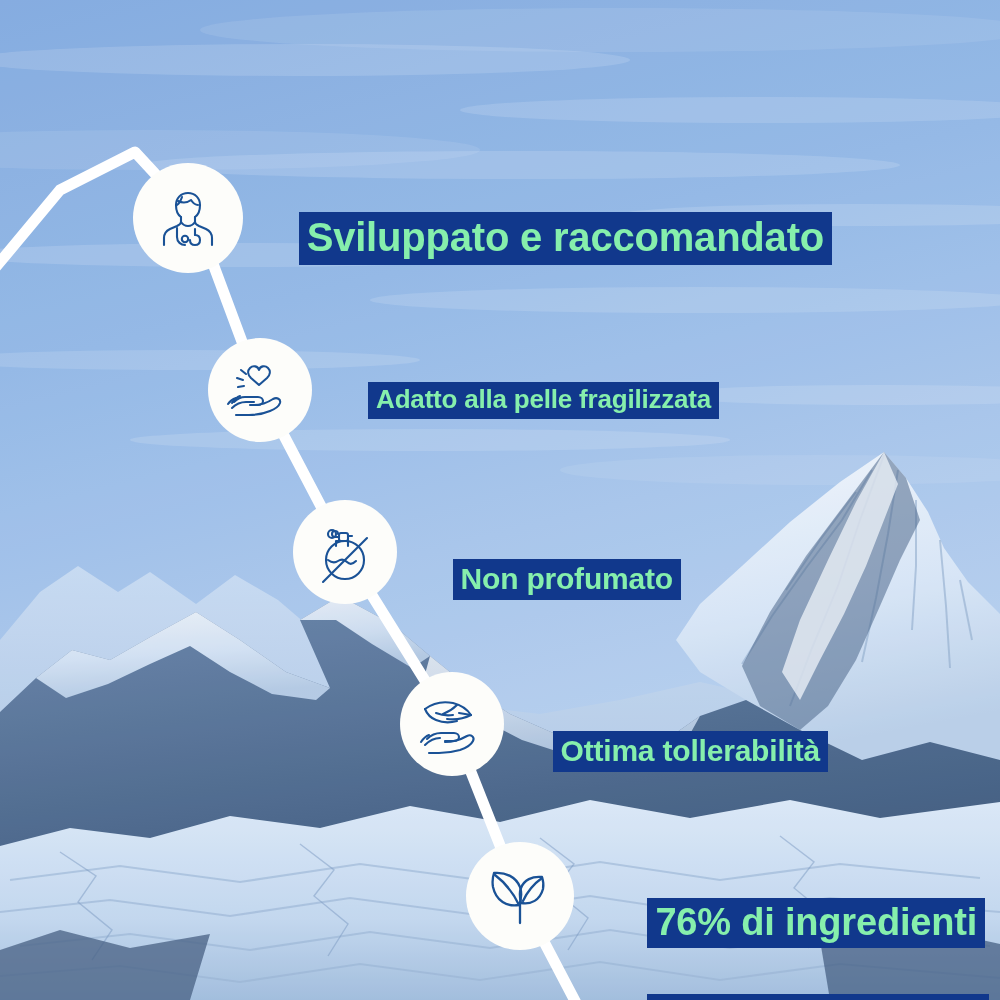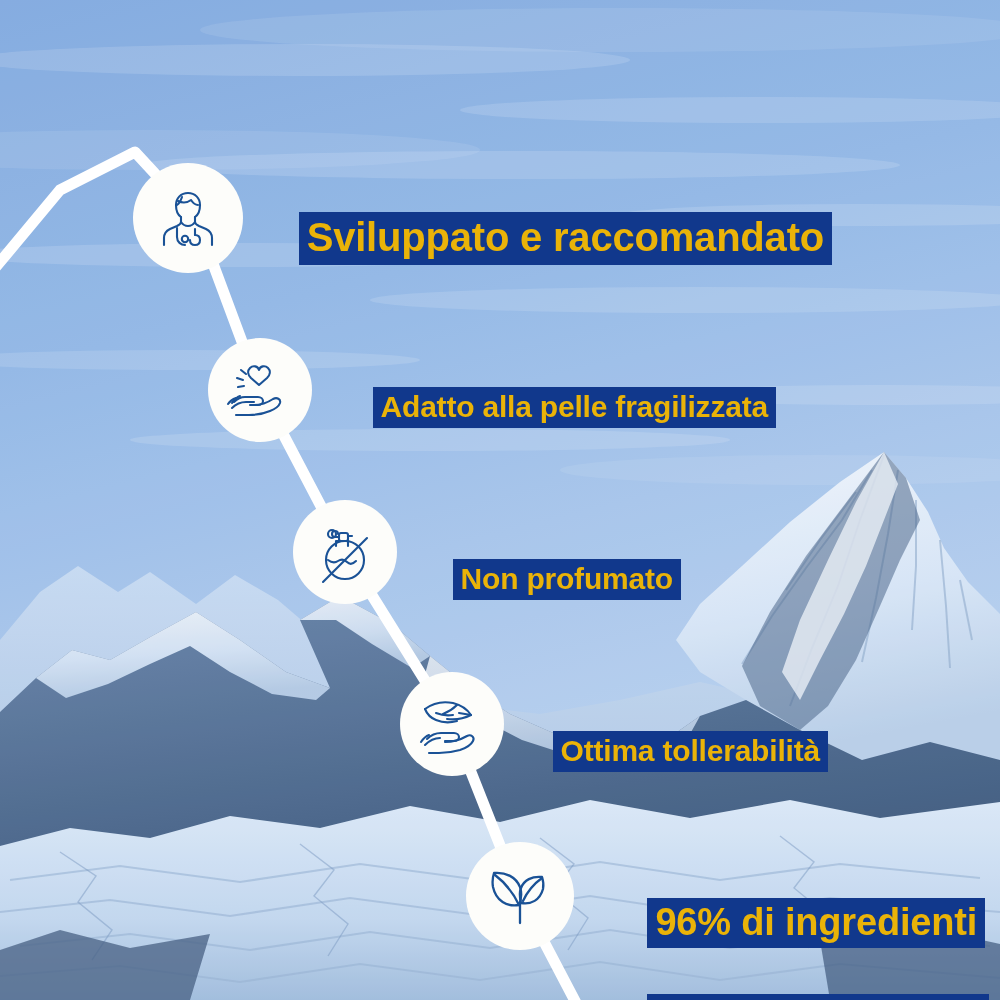--- a/index.html
+++ b/index.html
@@ -12,21 +12,21 @@
   
   #bg{position:absolute;inset:0;}
   #bg svg{display:block;width:1000px;height:1000px;}
 
   
   #connector{position:absolute;inset:0;pointer-events:none;}
 
   
   .badge{
     position:absolute;
-    color:#eab308;
+    color:#86efac;
     font-weight:700;
     letter-spacing:-0.2px;
     line-height:1.12;
     white-space:pre;
   }
   .badge span.ln{
     display:inline-block;
     background:#11388c;
     padding:3px 8px 5px 8px;
     margin:0 0 3px 0;
@@ -229,30 +229,30 @@
         <path d="M59 19c-7 5-14 12-19 23"></path>
         <path d="M37 44v20"></path>
       </svg>
     </span>
   </div>
 
   <div class="badge" style="left:255px;top:167px;font-size:40px;">
     <span class="ln">Sviluppato e raccomandato</span><br>
   </div>
 
-  <div class="badge" style="left:340px;top:353px;font-size:30px;text-align:right;">
+  <div class="badge" style="left:340px;top:353px;font-size:26px;text-align:right;">
     <span class="ln">Adatto alla pelle fragilizzata</span>
   </div>
 
   <div class="badge" style="left:420px;top:525px;font-size:30px;">
     <span class="ln">Non profumato</span>
   </div>
 
   <div class="badge" style="left:520px;top:697px;font-size:30px;">
     <span class="ln">Ottima tollerabilità</span>
   </div>
 
   <div class="badge" style="left:606px;top:855px;font-size:38px;">
-    <span class="ln">96% di ingredienti</span><br>
+    <span class="ln">76% di ingredienti</span><br>
     <span class="ln">di origine naturale</span>
   </div>
 
 </div>
 
 </body></html>

